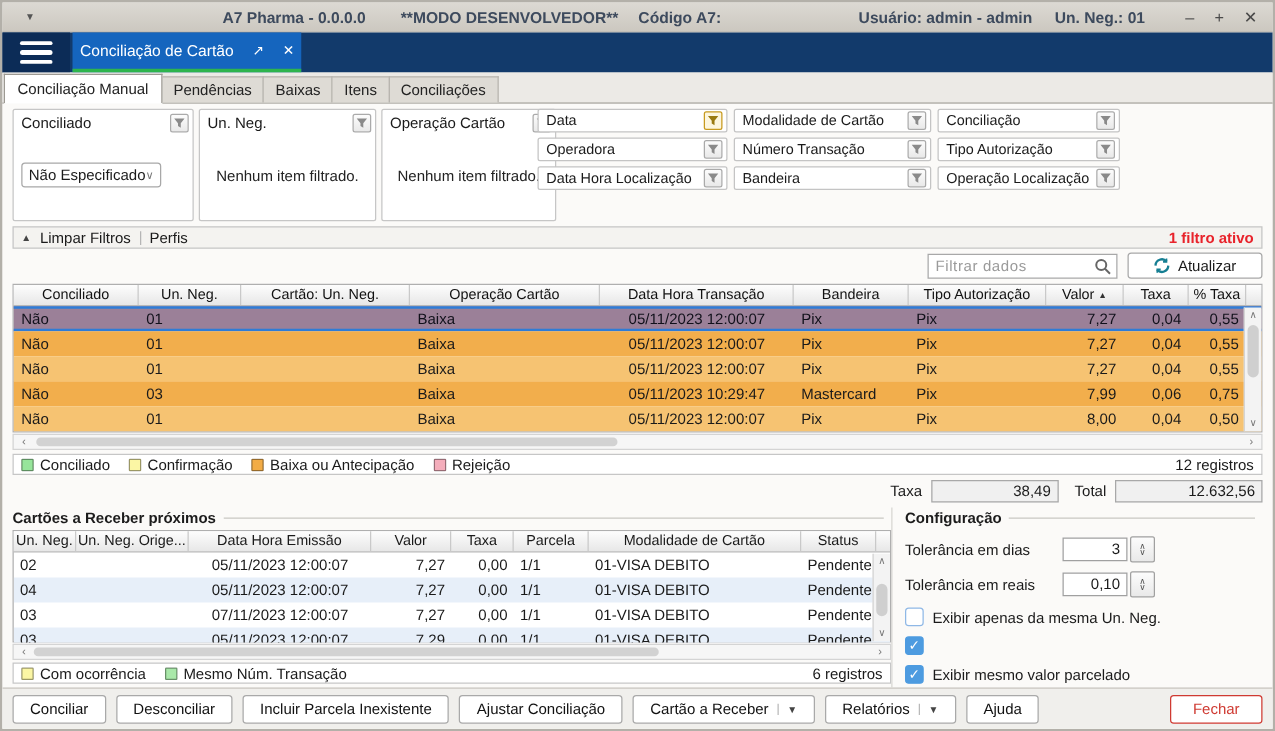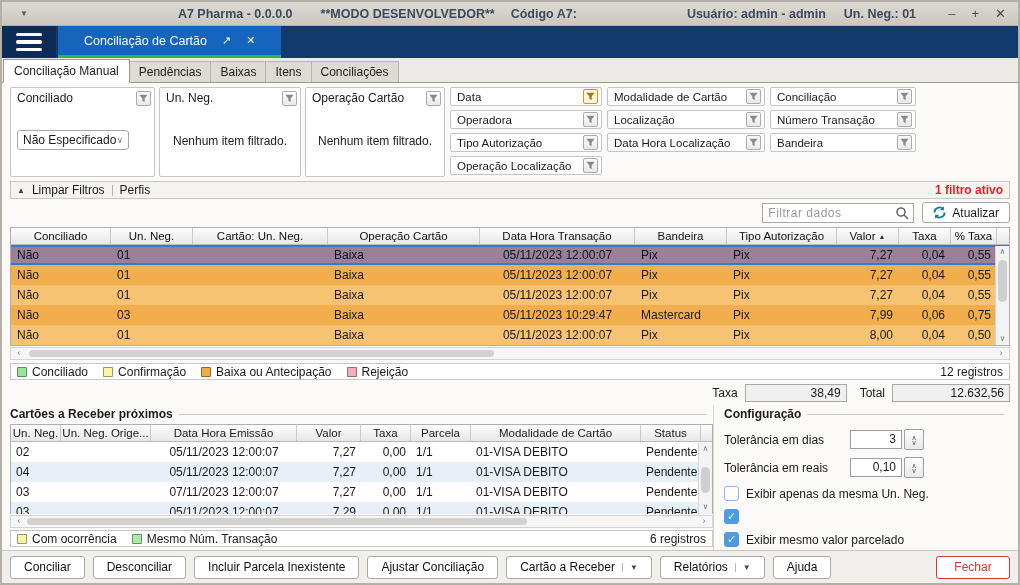--- a/index.html
+++ b/index.html
@@ -15,21 +15,21 @@
   .t-code { margin-left:16px; }
   .t-user { margin-left:110px; }
   .t-unit { margin-left:18px; }
   .tbar-btns { margin-left:auto; display:flex; align-items:center; gap:16px; padding-right:12px; font-weight:normal; color:#4a4a4a; font-size:13px; }
   .tbar-btns span { cursor:default; line-height:1; }
 
   
   .tabstrip { height:32px; flex:0 0 32px; background:#123a6b; display:flex; align-items:stretch; }
   .hamb { width:54px; background:#0c2c57; display:flex; flex-direction:column; justify-content:center; align-items:center; gap:4px; cursor:pointer; }
   .hamb i { display:block; width:26px; height:3.5px; background:#fff; border-radius:2px; }
-  .apptab { margin-left:2px; background:#1565be; color:#fff; display:flex; align-items:center; padding:0 26px; gap:7px; border-bottom:3px solid #2db44d; font-size:12.5px; }
+  .apptab { margin-left:2px; background:#1565be; color:#fff; display:flex; align-items:center; padding:0 6px; gap:7px; border-bottom:3px solid #2db44d; font-size:12.5px; }
   .apptab .ico { font-size:11px; margin-left:8px; cursor:pointer; }
 
   
   .subtabs { height:25px; flex:0 0 25px; background:#eceae6; display:flex; align-items:flex-end; padding-left:2px; border-bottom:1px solid #9c9992; }
   .stab { background:#dedbd5; border:1px solid #b8b5af; border-bottom:none; padding:3px 9px 3px; margin-left:-1px; color:#222; cursor:pointer; }
   .stab.active { background:#fff; border:1px solid #9c9992; border-bottom:1px solid #fff; padding:4px 10px; position:relative; top:1px; z-index:2; }
 
   .content { flex:1; background:#fbfaf8; display:flex; flex-direction:column; position:relative; }
 
   
@@ -41,34 +41,34 @@
   .fhead { display:flex; justify-content:space-between; align-items:flex-start; padding:3px 3px 0 6px; }
   .fempty { text-align:center; margin-top:28px; color:#222; }
   .select { margin:24px 0 0 6px; width:112px; height:20px; border:1px solid #a8a8a8; border-radius:3px; background:#fff; display:flex; align-items:center; justify-content:space-between; padding:0 5px; cursor:pointer; }
   .select .chev { color:#777; font-size:9px; }
 
   .funnelbtn { width:15px; height:15px; border:1px solid #aaa; border-radius:2px; background:linear-gradient(#fcfcfc,#e9e9e9); display:flex; align-items:center; justify-content:center; cursor:pointer; flex:0 0 15px; }
   .funnelbtn svg { width:9px; height:9px; fill:#8a8a8a; }
   .funnelbtn.gold { border-color:#c79a1e; background:#fdf6dd; }
   .funnelbtn.gold svg { fill:#9a7a10; }
 
-  .chips { position:absolute; left:448px; top:4px; display:grid; grid-template-columns:152px 158px 146px; gap:4px 5px;text-align:center; }
+  .chips { position:absolute; left:428px; top:4px; display:grid; grid-template-columns:152px 158px 146px; gap:4px 5px;text-align:center; }
   .chip { height:19px; background:#fff; border:1px solid #c4c4c4; border-radius:2px; display:flex; align-items:center; justify-content:space-between; padding:0 3px 0 6px; font-size:11.5px; cursor:pointer; }
 
   
   .clearbar { margin:1px 8px 0; height:18px; background:#f4f3f0; border:1px solid #c6c6c6; display:flex; align-items:center; padding:0 6px; gap:7px; }
   .clearbar .tri { font-size:8px; color:#444; }
   .clearbar .sep { width:1px; height:11px; background:#b5b5b5; }
   .clearbar .active-count { margin-left:auto; color:#e8232b; font-weight:bold; }
   .toolbar { height:27px; display:flex; justify-content:flex-end; align-items:center; gap:8px; padding:0 8px; }
   .search { width:152px; height:20px; background:#fff; border:1px solid #a8a8a8; display:flex; align-items:center; }
   .search input { flex:1; border:none; outline:none; padding:0 5px; font-family:inherit; font-size:12px; color:#333; letter-spacing:.5px; min-width:0; background:transparent; }
   .search input::placeholder { color:#9a9a9a; }
   .search svg { flex:0 0 14px; margin-right:4px; stroke:#666; }
-  .btn-refresh { height:21px; border:1px solid #a8a8a8; border-radius:3px; background:#fff; display:flex; align-items:center; gap:6px; padding:0 10px; cursor:pointer; font-size:12px; }
+  .btn-refresh { height:21px; border:1px solid #a8a8a8; border-radius:3px; background:#fff; display:flex; align-items:center; gap:6px; padding:0 20px; cursor:pointer; font-size:12px; }
   .btn-refresh svg { stroke:#157e92; }
 
   
   .grid { margin:1px 8px 0; border:1px solid #afafaf; background:#fff; position:relative; height:119px; flex:0 0 119px; }
   .ghead { display:flex; height:17px; background:linear-gradient(#fdfdfd,#e7e7e7); border-bottom:1px solid #b8b8b8; font-size:11.5px; color:#111; }
   .ghead .hc { border-right:1px solid #c9c9c9; display:flex; align-items:center; justify-content:center; gap:3px; overflow:hidden; white-space:nowrap; cursor:pointer; }
   .trow { display:flex; height:20px; line-height:20px; white-space:nowrap; cursor:pointer; }
   .trow .c { overflow:hidden; padding:0 6px; }
   .c0{width:100px}.c1{width:82px}.c2{width:135px}.c3{width:152px}.c4{width:155px;text-align:center}.c5{width:92px}.c6{width:110px}.c7{width:62px;text-align:right}.c8{width:52px;text-align:right}.c9{width:46px;text-align:right}
   .row-sel { background:#9b8098; border-top:2px solid #2f7cd6; border-bottom:2px solid #2f7cd6; line-height:16px; color:#10101a; }
@@ -228,28 +228,20 @@
         <div class="chip">
             <span>Conciliação</span>
             <span class="funnelbtn">
               <svg viewBox="0 0 12 12">
                 <path d="M0.5 1h11L7.5 6v5L4.5 9V6z"></path>
               </svg>
             </span>
           </div>
         <div class="chip">
             <span>Operadora</span>
-            <span class="funnelbtn">
-              <svg viewBox="0 0 12 12">
-                <path d="M0.5 1h11L7.5 6v5L4.5 9V6z"></path>
-              </svg>
-            </span>
-          </div>
-        <div class="chip">
-            <span>Localização</span>
             <span class="funnelbtn">
               <svg viewBox="0 0 12 12">
                 <path d="M0.5 1h11L7.5 6v5L4.5 9V6z"></path>
               </svg>
             </span>
           </div>
         <div class="chip">
             <span>Número Transação</span>
             <span class="funnelbtn">
               <svg viewBox="0 0 12 12">

